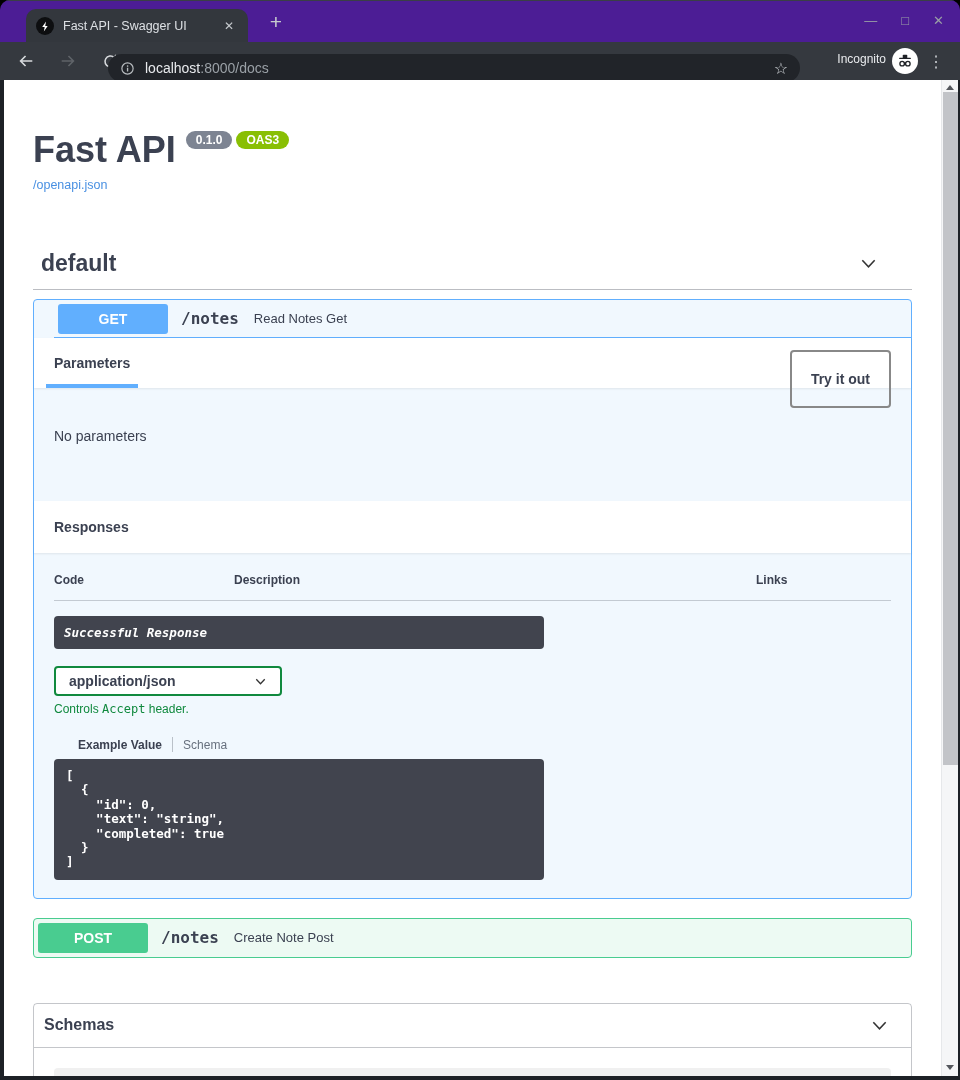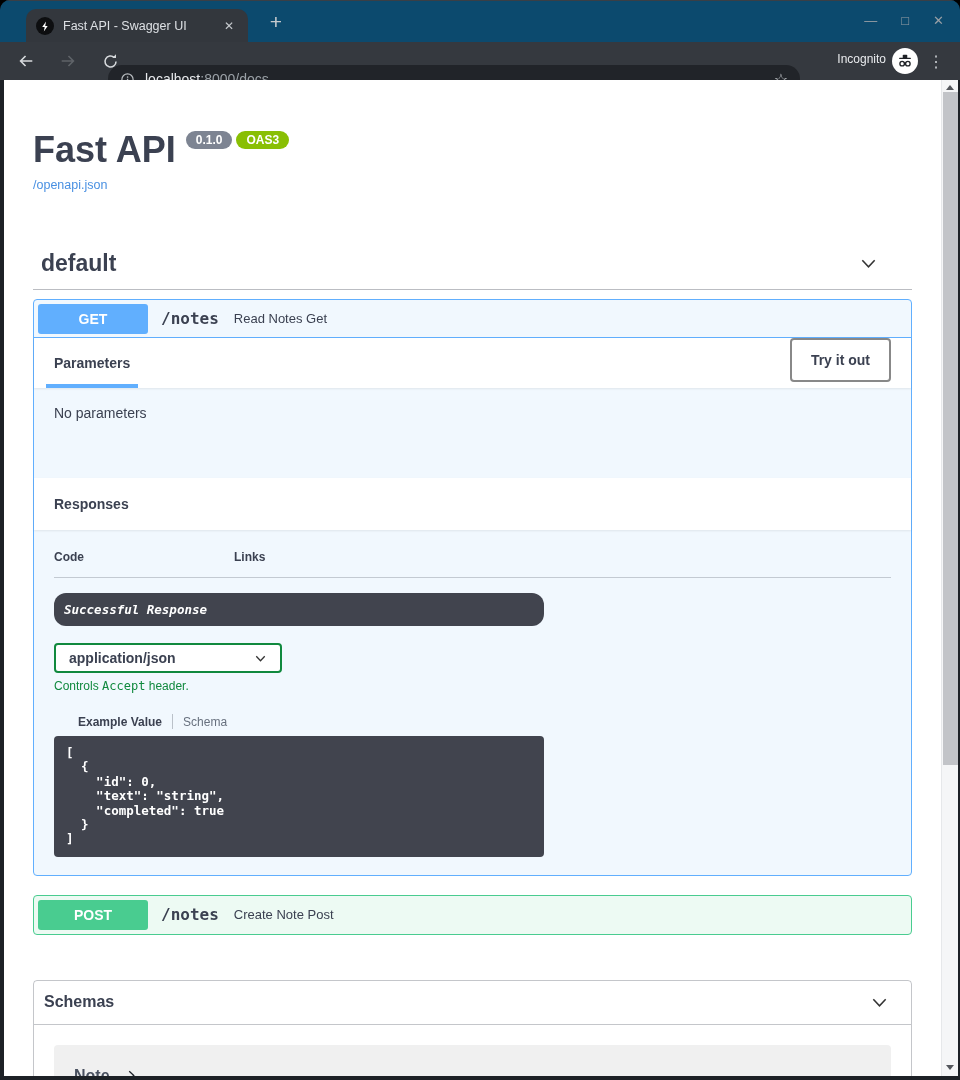--- a/index.html
+++ b/index.html
@@ -1,37 +1,37 @@
 <!DOCTYPE html>
 <html style="--get: #61affe; --post: #49cc90; --version-badge: #7d8492; --oas-badge: #89bf04; --link: #4990e2; --code-bg: #41444e; --accept-green: #10893e;"><head>
 <meta charset="utf-8">
 <style>
   * { margin:0; padding:0; box-sizing:border-box; }
   body { background:#000; font-family:"Liberation Sans", sans-serif; }
   .window { position:relative; width:960px; height:1080px; background:#1d2126;
             border-radius:10px 10px 0 0; overflow:hidden; }
 
   
-  .titlebar { position:absolute; top:0; left:0; right:0; height:42px; background:#0c4a6e;
+  .titlebar { position:absolute; top:0; left:0; right:0; height:42px; background:#4c1d95;
               border-top:1px solid #3a3f46; }
   .tab { position:absolute; left:26px; top:8px; width:222px; height:34px; background:#33373d;
          border-radius:10px 10px 0 0; display:flex; align-items:center; padding:0 10px; gap:9px; cursor:default; }
   .favicon { width:18px; height:18px; border-radius:50%; background:#0d0e10; display:flex;
              align-items:center; justify-content:center; flex:none; }
   .tab-title { color:#dde0e4; font-size:12.5px; flex:1; white-space:nowrap; overflow:hidden; }
   .tab-close { color:#c6cace; font-size:12px; padding:2px 4px; }
   .newtab { position:absolute; left:262px; top:9px; color:#c6cace; font-size:21px; font-weight:400;
             width:28px; height:26px; text-align:center; line-height:24px; }
   .win-controls { position:absolute; right:16px; top:10px; display:flex; gap:24px; color:#9aa0a6; }
   .win-controls span { font-size:13px; line-height:20px; }
 
   .toolbar { position:absolute; top:42px; left:0; right:0; height:38px; background:#35393f; }
   .navgroup { position:absolute; left:12px; top:5px; display:flex; gap:14px; align-items:center; }
   .nav-btn { width:28px; height:28px; display:flex; align-items:center; justify-content:center; }
-  .omnibox { position:absolute; left:108px; top:23px; width:692px; height:28px; border-radius:14px;
+  .omnibox { position:absolute; left:108px; top:12px; width:692px; height:28px; border-radius:14px;
              background:#212429; display:flex; align-items:center; padding:0 12px; }
   .url { font-size:14px; margin-left:10px; white-space:nowrap; }
   .url .host { color:#e8eaed; }
   .url .rest { color:#9aa0a6; }
   .star { margin-left:auto; color:#ced2d6; font-size:16px; }
   .incog-label { position:absolute; right:74px; top:10px; color:#e8eaed; font-size:12px; }
   .incog-badge { position:absolute; right:42px; top:6px; width:26px; height:26px; border-radius:50%;
                  background:#fff; display:flex; align-items:center; justify-content:center; }
   .menu-dots { position:absolute; right:16px; top:10px; color:#c6cace; font-size:16px; line-height:19px; }
 
@@ -49,48 +49,48 @@
                text-decoration:none; }
 
   .tag-row { margin-top:57px; display:flex; align-items:center; justify-content:space-between;
              padding:0 34px 12px 8px; border-bottom:1px solid rgba(59,65,81,.35); cursor:pointer; }
   .tag-title { font-size:23px; font-weight:600; color:#3b4151; }
 
   .opblock { border:1px solid; border-radius:4px; }
   .opblock.get  { margin-top:9px;  border-color:var(--get,#61affe);  background:#f1f8fe; }
   .opblock.post { margin-top:19px; border-color:var(--post,#49cc90); background:#edfaf3; }
   .op-summary { display:flex; align-items:center; height:38px; padding:0 10px 0 4px; cursor:pointer; }
-  .opblock.get .op-summary { border-bottom:1px solid var(--get,#61affe); }
+  .opblock.get .op-summary { border-bottom:1px solid var(--get,#61affe);margin-left:20px; }
   .method-badge { width:110px; height:30px; border-radius:3px; color:#fff; font-weight:700; font-size:14px;
                   display:flex; align-items:center; justify-content:center; flex:none; }
   .method-badge.get { background:var(--get,#61affe); }
   .method-badge.post { background:var(--post,#49cc90); }
   .op-path { margin-left:13px; font-family:"DejaVu Sans Mono",monospace; font-size:16px; font-weight:700; color:#3b4151; }
   .op-desc { margin-left:15px; font-size:13px; color:#3b4151; }
 
   .params-header { background:#fff; height:50px; display:flex; align-items:flex-start; padding:0 20px;
                    box-shadow:0 1px 2px rgba(0,0,0,.08); }
   .params-tab { position:relative; height:100%; display:flex; align-items:center; font-size:14px;
                 font-weight:700; color:#3b4151; cursor:pointer; }
   .params-tab::after { content:""; position:absolute; bottom:0; left:-8px; width:92px; height:4px;
                        background:var(--get,#61affe); }
   .try-btn { margin-left:auto; background:transparent; border:2px solid #888; border-radius:4px;
-             padding:12px 19px; font-family:inherit; font-weight:700; font-size:14px; color:#3b4151; cursor:pointer; }
-
-  .no-params { height:90px; padding:17px 20px; font-size:14px; color:#3b4151; }
+             padding:19px 19px; font-family:inherit; font-weight:700; font-size:14px; color:#3b4151; cursor:pointer;margin-top:12px; }
+
+  .no-params { height:90px; padding:17px 20px; font-size:14px; color:#3b4151;margin-top:23px; }
   .responses-header { background:#fff; height:52px; display:flex; align-items:center; padding:0 20px;
                       font-size:14px; font-weight:700; color:#3b4151; box-shadow:0 1px 2px rgba(0,0,0,.08); }
   .responses-body { padding:20px 20px 18px; }
   .tgrid { display:grid; grid-template-columns:180px 522px 1fr; }
   .thead { padding-bottom:13px; border-bottom:1px solid rgba(59,65,81,.25); }
   .thead div { font-size:12px; font-weight:700; color:#3b4151; }
   .trow { padding-top:15px; }
   .cell-code { font-size:14px; color:#3b4151; }
   .cell-links { font-size:13px; font-style:italic; color:#3b4151; }
-  .markdown-box { background:var(--code-bg,#41444e); color:#fff; border-radius:12px; padding:9px 10px;
+  .markdown-box { background:var(--code-bg,#41444e); color:#fff; border-radius:4px; padding:9px 10px;
                   font-family:"DejaVu Sans Mono",monospace; font-style:italic; font-weight:700;
                   font-size:12.5px; width:490px; }
   .media-select { margin-top:17px; width:228px; height:30px; border:2px solid var(--accept-green,#10893e);
                   border-radius:4px; background:#fff; display:flex; align-items:center;
                   justify-content:space-between; padding:0 13px; font-size:14px; font-weight:700;
                   color:#3b4151; cursor:pointer; }
   .accept-note { margin-top:6px; font-size:12px; color:var(--accept-green,#10893e); }
   .accept-note code { font-family:"DejaVu Sans Mono",monospace; font-size:12px; }
   .example-tabs { margin-top:21px; display:flex; align-items:center; }
   .tab-example { font-size:12px; font-weight:700; color:#3b4151; cursor:pointer;padding-left:24px; }
@@ -218,20 +218,21 @@
           <button class="try-btn">Try it out</button>
         </div>
 
         <div class="no-params">No parameters</div>
 
         <div class="responses-header">Responses</div>
 
         <div class="responses-body">
           <div class="tgrid thead">
             <div>Code</div>
+            <div>Description</div>
             <div>Links</div>
           </div>
           <div class="tgrid trow">
             <div>
               <div class="markdown-box">Successful Response</div>
               <div class="media-select">
                 <span>application/json</span>
                 <span>
                   <svg width="13" height="13" viewBox="0 0 20 20">
                       <path d="M3.5 6.5 L10 13.5 L16.5 6.5" stroke="#333" stroke-width="2" fill="none"></path>

